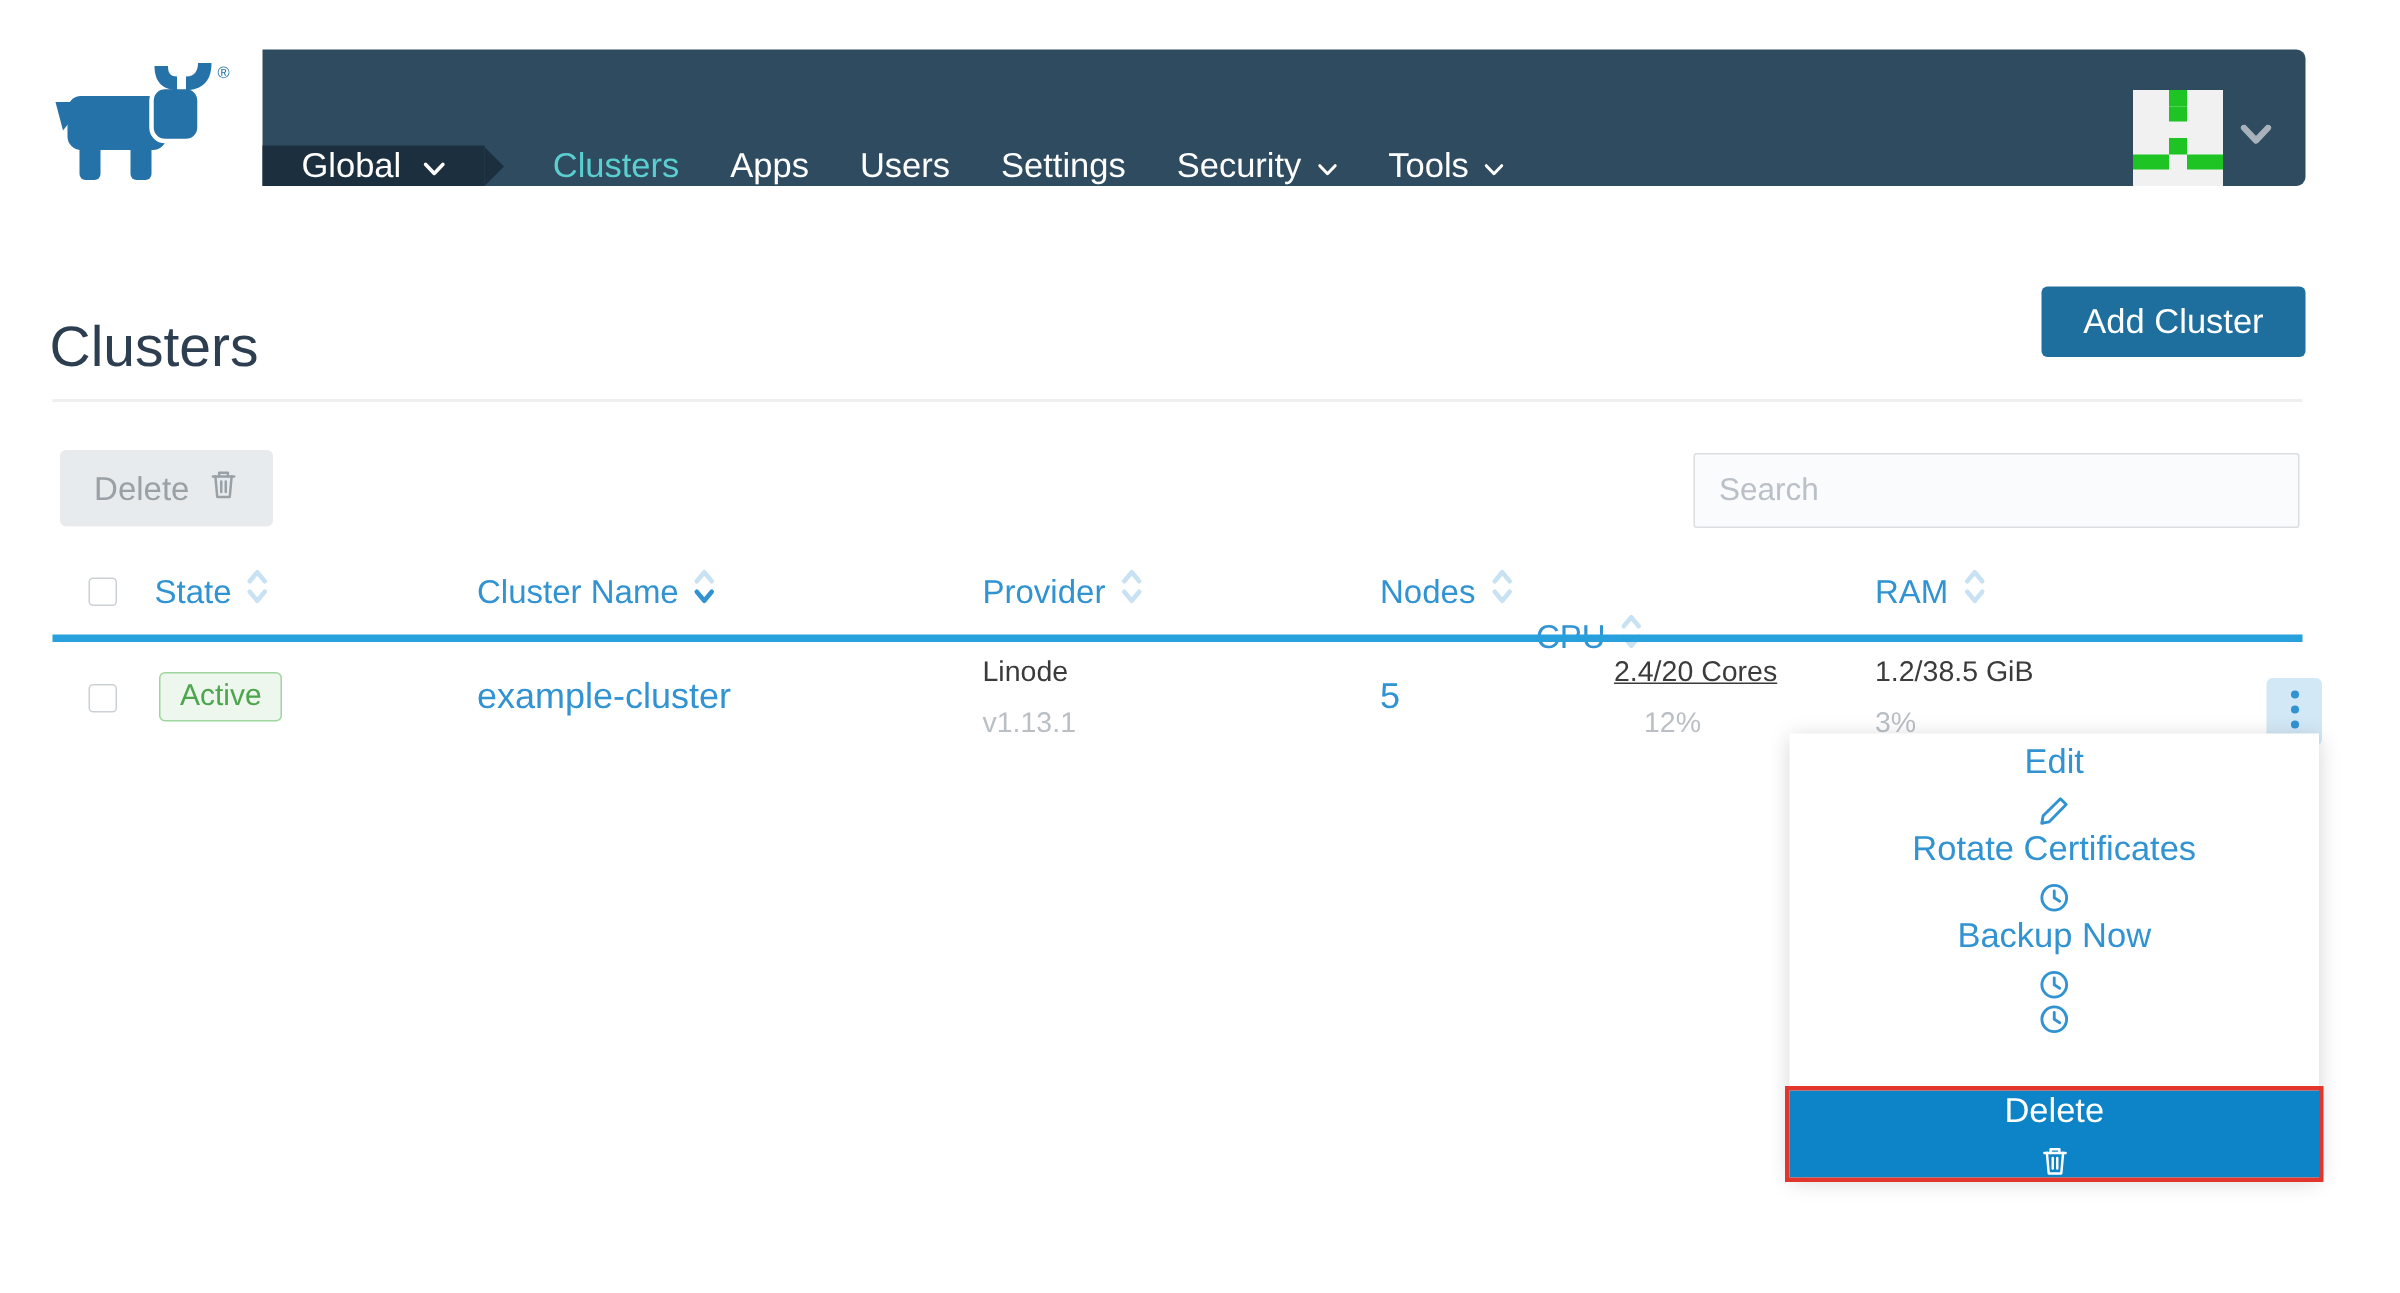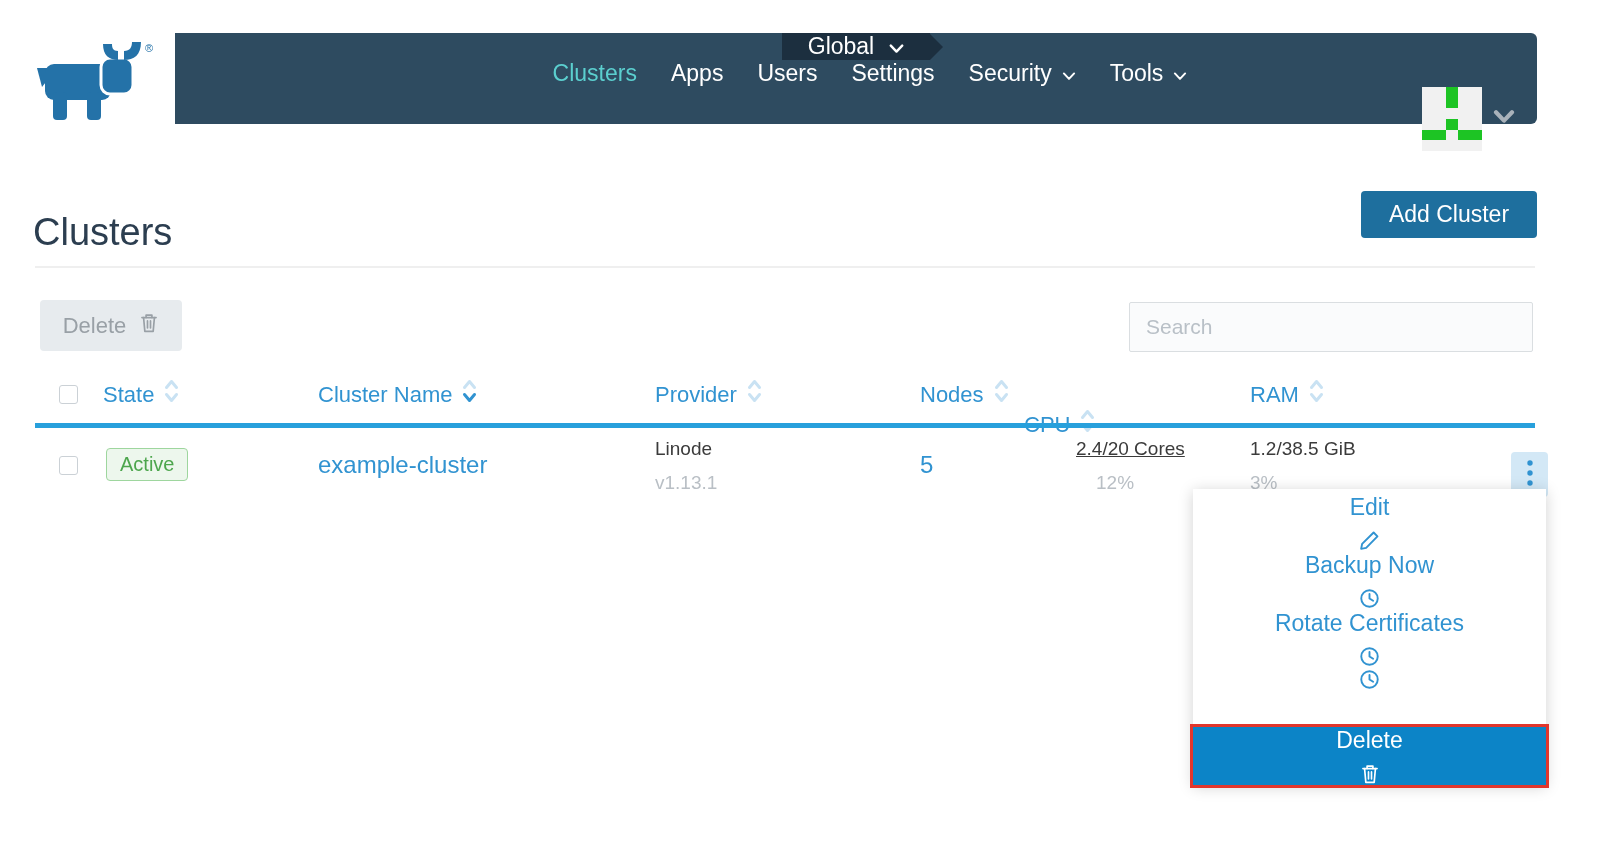--- a/index.html
+++ b/index.html
@@ -7,21 +7,21 @@
        font-family:"Liberation Sans",sans-serif;
        --navbar-bg:#2e4b60;--env-bg:#1c2f3f;--active-nav:#5bcfcf;--link-blue:#3193d1;
        --header-underline:#28a0dc;--primary-button:#1e6f9e;--badge-green:#4da64d;
        --badge-green-bg:#edf7ed;--badge-green-border:#9ed69e;--menu-highlight-bg:#0c84c7;
        --highlight-border-red:#e2362c;--identicon-green:#1dc424;--muted-text:#b9bfc5;}
   .abs{position:absolute;}
 
   
   .logo{left:33px;top:40px;}
   .navbar{left:175px;top:33px;width:1362px;height:91px;background:var(--navbar-bg);
-          border-radius:0 6px 6px 0;display:flex;align-items:center;flex-direction:column;}
+          border-radius:0 6px 6px 0;display:flex;align-items:flex-end;}
   .global{background:var(--env-bg);display:flex;align-items:center;gap:15px;
           padding:0 26px;position:relative;color:#fff;font-size:23px;cursor:pointer;}
   .global::after{content:"";position:absolute;right:-13px;top:50%;transform:translateY(-50%);
           border-left:13px solid var(--env-bg);border-top:13px solid transparent;
           border-bottom:13px solid transparent;z-index:2;}
   .nav-items{display:flex;align-items:center;margin-left:28px;}
   .nav-item{color:#fff;font-size:23px;padding:0 17px;display:flex;align-items:center;gap:10px;cursor:pointer;}
   .nav-item.active{color:var(--active-nav);}
   .user{margin-left:auto;display:flex;align-items:center;gap:11px;padding-right:22px;cursor:pointer;}
   .avatar{width:60px;height:64px;background:#f1f1f1;display:grid;
@@ -256,30 +256,30 @@
   <div class="abs menu" id="menu">
       <div class="menu-item">
         <span>Edit</span>
         <span class="mi">
           <svg width="23" height="23" viewBox="0 0 24 24" fill="none" stroke="currentColor" stroke-width="2" stroke-linecap="round" stroke-linejoin="round">
             <path d="M16.3 3.7l4 4L8.5 19.7l-5.2 1 1-5.2z"></path>
           </svg>
         </span>
       </div>
       <div class="menu-item">
-        <span>Backup Now</span>
+        <span>Rotate Certificates</span>
         <span class="mi">
           <svg width="23" height="23" viewBox="0 0 24 24" fill="none" stroke="currentColor" stroke-width="2" stroke-linecap="round" stroke-linejoin="round">
             <circle cx="12" cy="12" r="8.6"></circle>
             <path d="M12 7.2v4.8l3.8 2.4"></path>
           </svg>
         </span>
       </div>
       <div class="menu-item">
-        <span>Rotate Certificates</span>
+        <span>Backup Now</span>
         <span class="mi">
           <svg width="23" height="23" viewBox="0 0 24 24" fill="none" stroke="currentColor" stroke-width="2" stroke-linecap="round" stroke-linejoin="round">
             <circle cx="12" cy="12" r="8.6"></circle>
             <path d="M12 7.2v4.8l3.8 2.4"></path>
           </svg>
         </span>
       </div>
       <div class="menu-item">
         <span class="mi">
           <svg width="23" height="23" viewBox="0 0 24 24" fill="none" stroke="currentColor" stroke-width="2" stroke-linecap="round" stroke-linejoin="round">

